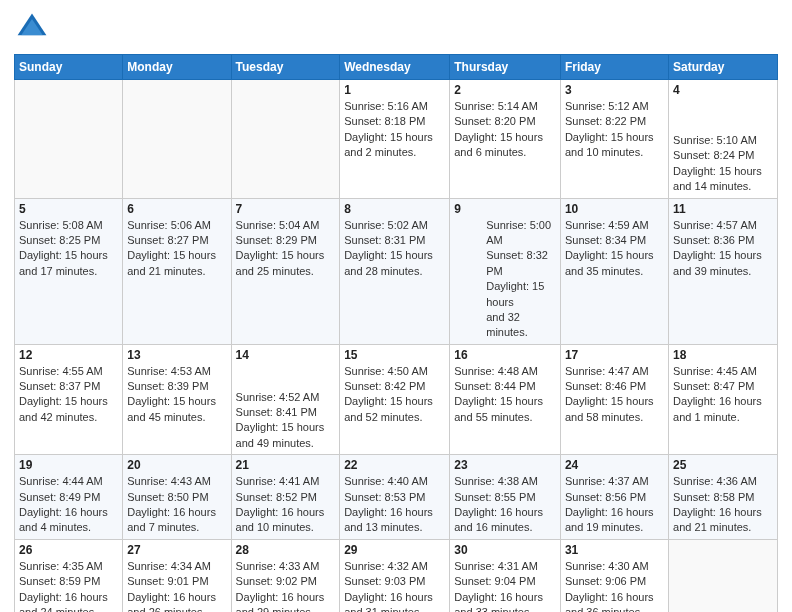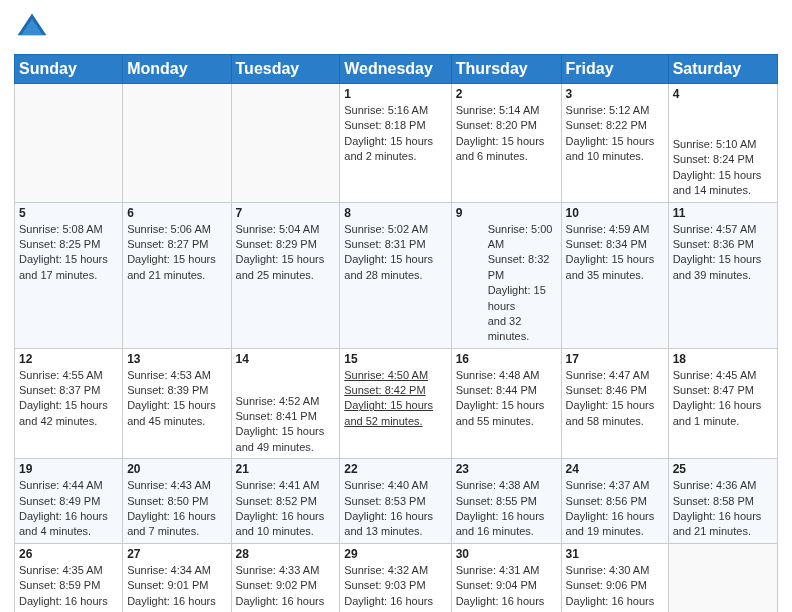--- a/index.html
+++ b/index.html
@@ -53,21 +53,21 @@
     }
     .calendar-table {
       width: 100%;
       border-collapse: collapse;
       font-size: 11px;
     }
     .calendar-table th {
       background-color: #2a7dc9;
       color: #fff;
       font-weight: bold;
-      font-size: 16px;
+      font-size: 12px;
       padding: 5px 4px;
       text-align: left;
       border: 1px solid #1a6cb5;
     }
     .calendar-table td {
       border: 1px solid #ccc;
       vertical-align: top;
       padding: 3px 4px;
       height: 78px;
       width: 113px;
@@ -226,21 +226,21 @@
           </td>
           <td>
             <div class="day-number">14</div>
             <div class="day-info" style="white-space: pre-line; margin-top: 28px;">Sunrise: 4:52 AM
 Sunset: 8:41 PM
 Daylight: 15 hours
 and 49 minutes.</div>
           </td>
           <td>
             <div class="day-number">15</div>
-            <div class="day-info" style="white-space: pre-line; text-decoration: underline;">Sunrise: 4:50 AM
+            <div class="day-info" style="white-space: pre-line;">Sunrise: 4:50 AM
 Sunset: 8:42 PM
 Daylight: 15 hours
 and 52 minutes.</div>
           </td>
           <td>
             <div class="day-number">16</div>
             <div class="day-info" style="white-space: pre-line;">Sunrise: 4:48 AM
 Sunset: 8:44 PM
 Daylight: 15 hours
 and 55 minutes.</div>

